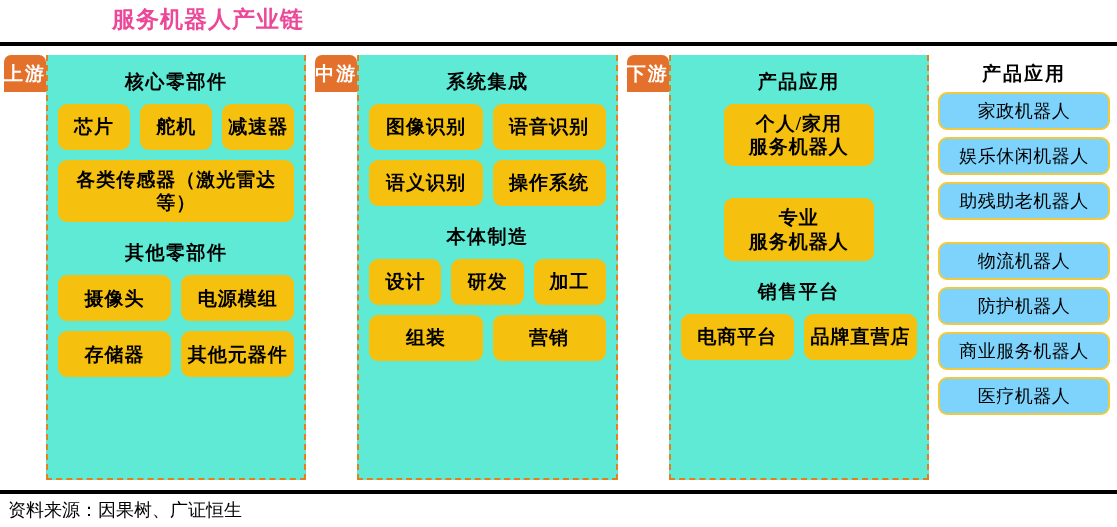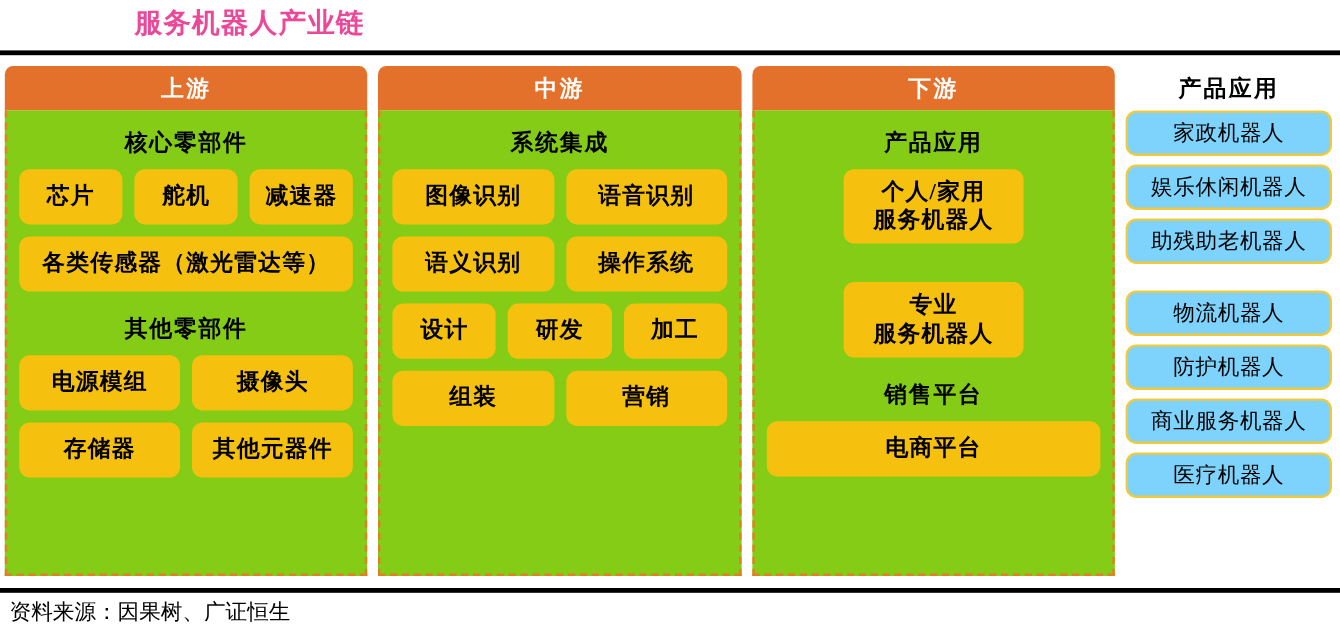--- a/index.html
+++ b/index.html
@@ -63,41 +63,41 @@
     left: 4px;
     top: 55px;
     width: 925px;
     height: 425px;
     display: flex;
     gap: 9px;
   }
   .column {
     flex: 1 1 0;
     display: flex;
-    flex-direction: column;
+    flex-direction: row;
     position: relative;
   }
   .col-header {
     height: 37px;
     background: #E3712C;
     border-radius: 7px 7px 0 0;
     color: #ffffff;
     font-size: 19px;
     font-weight: bold;
     display: flex;
     align-items: center;
     justify-content: center;
     letter-spacing: 2px;
     flex: 0 0 auto;
   }
   .col-body {
     flex: 1 1 auto;
     border: 2px dashed #E08020;
     border-top: none;
-    background: #84cc16;
+    background: #5eead4;
     padding: 6px 10px 8px 10px;
     box-sizing: border-box;
     display: flex;
     flex-direction: column;
   }
   .section-label {
     text-align: center;
     font-size: 19px;
     font-weight: bold;
     color: #000000;
@@ -192,22 +192,22 @@
       <div class="chip-row">
         <div class="chip">芯片</div>
         <div class="chip">舵机</div>
         <div class="chip">减速器</div>
       </div>
       <div class="chip-row">
         <div class="chip wide">各类传感器（激光雷达等）</div>
       </div>
       <div class="section-label">其他零部件</div>
       <div class="chip-row">
+        <div class="chip">摄像头</div>
         <div class="chip">电源模组</div>
-        <div class="chip">摄像头</div>
       </div>
       <div class="chip-row">
         <div class="chip">存储器</div>
         <div class="chip">其他元器件</div>
       </div>
       <div class="spacer-grow"></div>
     </div>
   </div>
 
   <div class="column">
@@ -215,20 +215,21 @@
     <div class="col-body">
       <div class="section-label">系统集成</div>
       <div class="chip-row">
         <div class="chip">图像识别</div>
         <div class="chip">语音识别</div>
       </div>
       <div class="chip-row">
         <div class="chip">语义识别</div>
         <div class="chip">操作系统</div>
       </div>
+      <div class="section-label">本体制造</div>
       <div class="chip-row">
         <div class="chip">设计</div>
         <div class="chip">研发</div>
         <div class="chip">加工</div>
       </div>
       <div class="chip-row">
         <div class="chip">组装</div>
         <div class="chip">营销</div>
       </div>
       <div class="spacer-grow"></div>
@@ -244,20 +245,21 @@
 服务机器人</div>
       </div>
       <div class="spacer-md"></div>
       <div class="chip-row">
         <div class="chip center-narrow tall" style="white-space:pre-line">专业
 服务机器人</div>
       </div>
       <div class="section-label">销售平台</div>
       <div class="chip-row">
         <div class="chip">电商平台</div>
+        <div class="chip">品牌直营店</div>
       </div>
       <div class="spacer-grow"></div>
     </div>
   </div>
 
 </div>
 
 <div class="apps">
   <div class="apps-title">产品应用</div>
   <div class="app-box">家政机器人</div>

